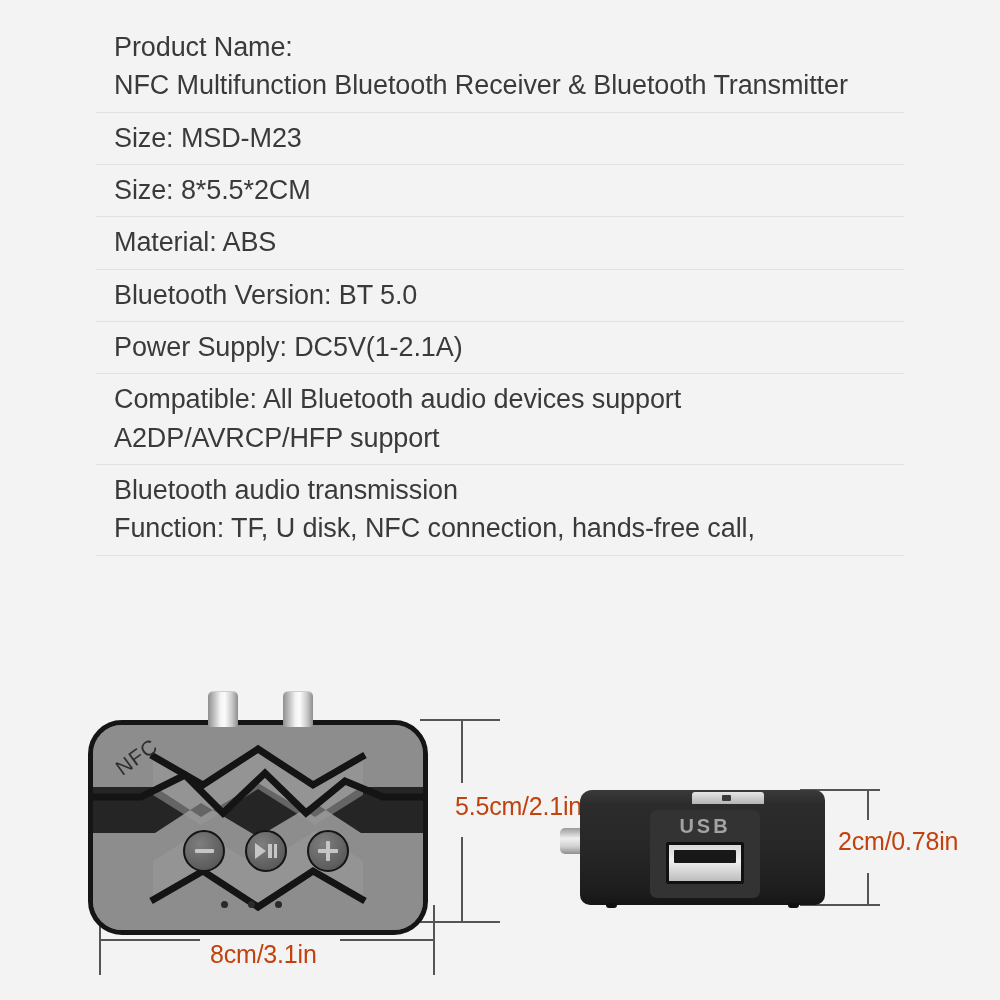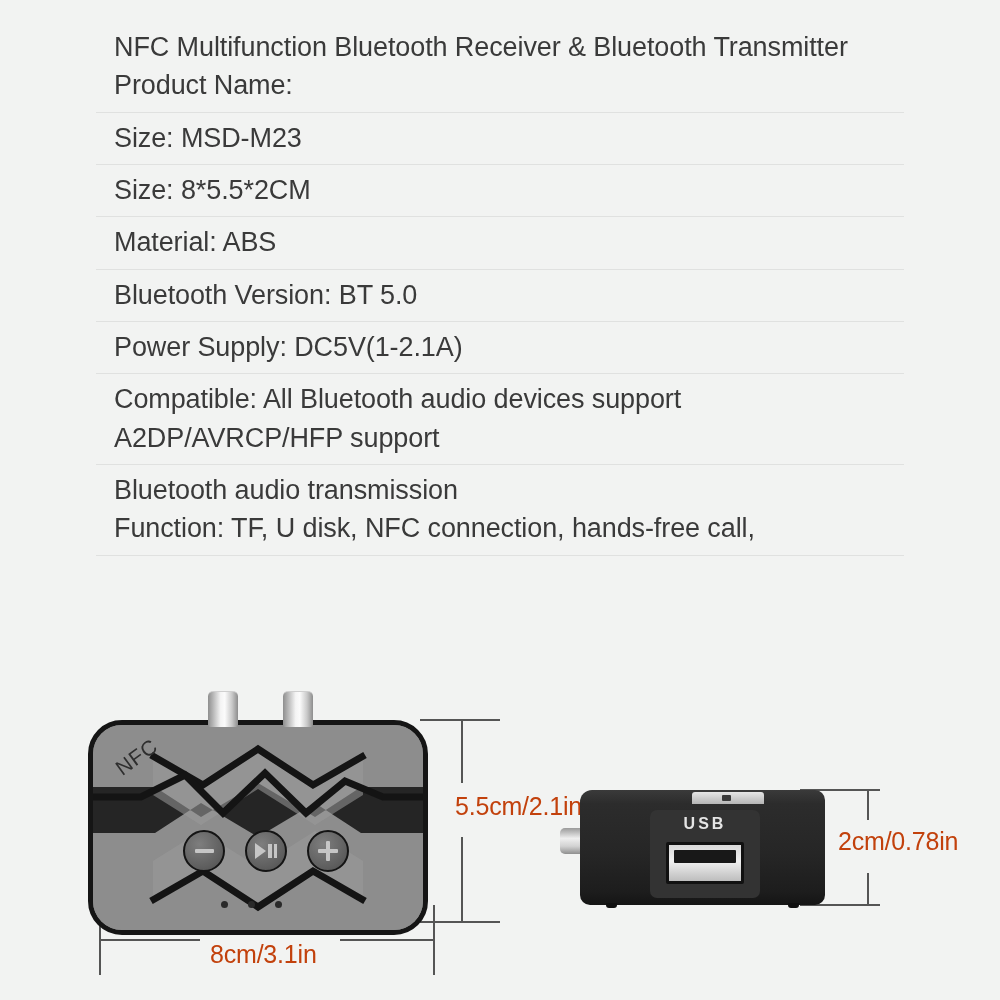--- a/index.html
+++ b/index.html
@@ -179,22 +179,22 @@
   }
   .usb-plate {
     position: absolute;
     left: 70px; top: 20px;
     width: 110px; height: 88px;
     background: #333333;
     border-radius: 7px;
   }
   .usb-text {
     position: absolute; left: 0; top: 5px; width: 100%;
-    text-align: center; color: #e5e5e5;
-    font-size: 16px; letter-spacing: 3px; font-weight: 700;
+    text-align: center; color: #a3a3a3;
+    font-size: 20px; letter-spacing: 3px; font-weight: 700;
   }
   .usb-port {
     position: absolute;
     left: 16px; top: 32px;
     width: 78px; height: 42px;
     background: linear-gradient(to bottom, #d8d8d8, #f0f0f0 45%, #bdbdbd);
     border: 3px solid #111111;
     border-radius: 2px;
   }
   .usb-port::after {
@@ -220,22 +220,22 @@
   }
   .dim-h { left: 455px; top: 177px; }
   .dim-w { left: 210px; top: 325px; }
   .dim-d { left: 838px; top: 212px; }
 </style>
 </head>
 <body>
 
 <div class="spec-table">
   <div class="spec-row">
+    <span class="line">Product Name:</span>
     <span class="line">NFC Multifunction Bluetooth Receiver &amp; Bluetooth Transmitter</span>
-    <span class="line">Product Name:</span>
   </div>
   <div class="spec-row">
     <span class="line">Size: MSD-M23</span>
   </div>
   <div class="spec-row">
     <span class="line">Size: 8*5.5*2CM</span>
   </div>
   <div class="spec-row">
     <span class="line">Material: ABS</span>
   </div>

